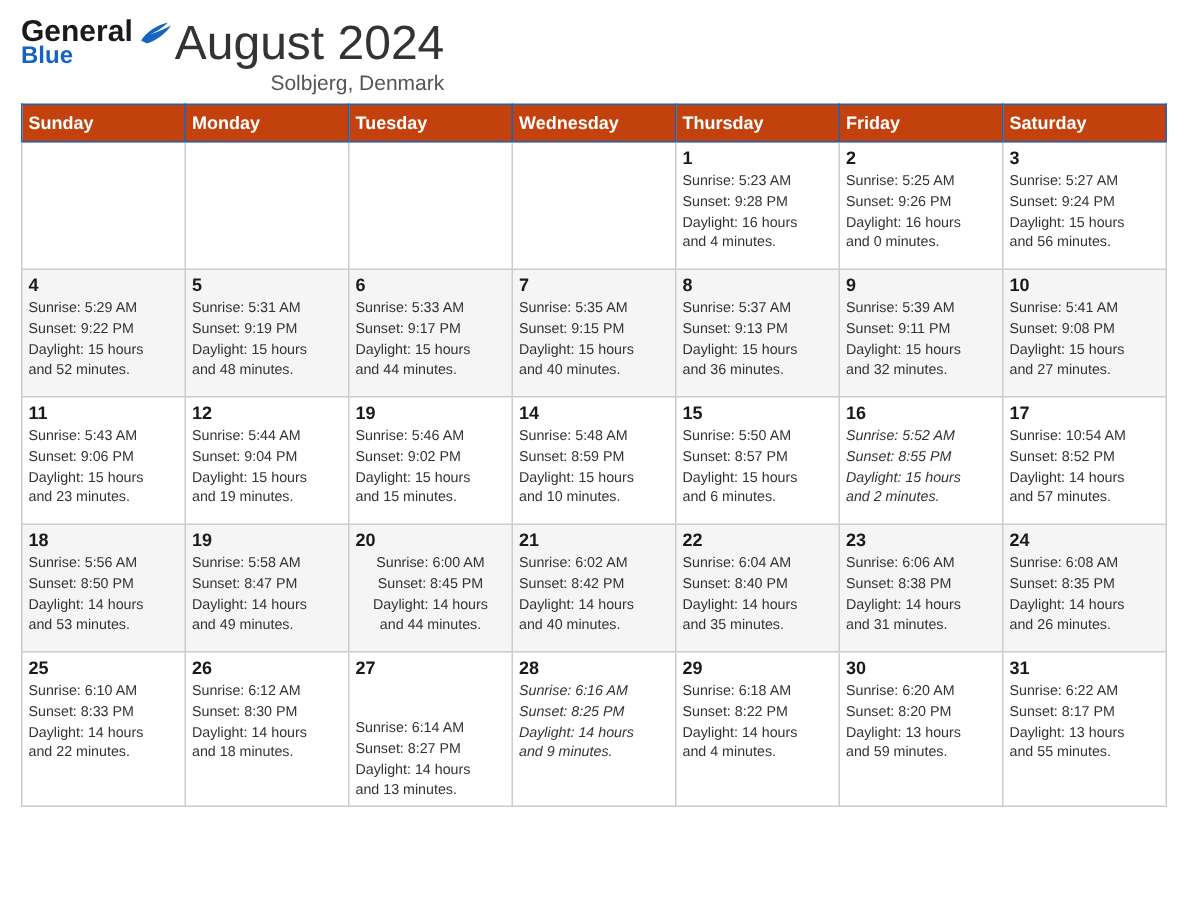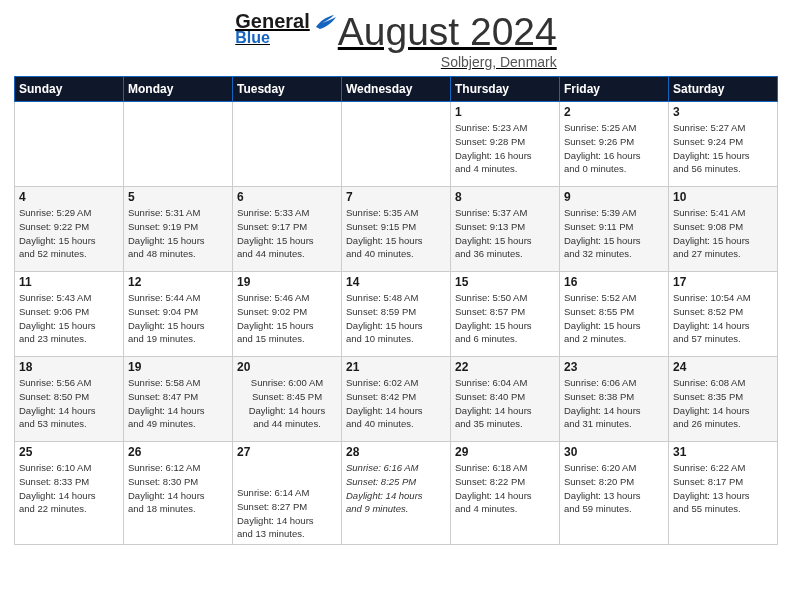--- a/index.html
+++ b/index.html
@@ -9,53 +9,52 @@
       width: 792px;
       height: 612px;
       overflow: hidden;
     }
     .container {
       width: 792px;
       padding: 10px 14px 6px 14px;
     }
     .header-row {
       display: flex;
-      justify-content: center;
+      justify-content: flex-start;
       align-items: flex-start;
       margin-bottom: 6px;
-      text-decoration: underline;
     }
     .logo {
       display: flex;
       flex-direction: column;
       align-items: flex-start;
     }
     .logo-line {
       display: flex;
       align-items: center;
     }
     .title-block {
       text-align: right;
     }
     .month-title {
-      font-size: 39px;
+      font-size: 32px;
       color: #333;
       font-weight: normal;
     }
     .location {
       font-size: 14px;
       color: #555;
     }
     table {
       width: 100%;
       border-collapse: collapse;
       table-layout: fixed;
     }
     thead tr th {
-      background-color: #0f172a;
+      background-color: #c2410c;
       color: #fff;
       font-size: 12px;
       font-weight: bold;
       padding: 5px 4px;
       text-align: left;
       border: 1px solid #1565c0;
     }
     tbody tr td {
       border: 1px solid #ccc;
       vertical-align: top;
@@ -226,21 +225,21 @@
           </td>
           <td>
             <span class="day-num">15</span>
             <div class="day-info" style="white-space: pre-line;">Sunrise: 5:50 AM
 Sunset: 8:57 PM
 Daylight: 15 hours
 and 6 minutes.</div>
           </td>
           <td>
             <span class="day-num">16</span>
-            <div class="day-info" style="white-space: pre-line;">Sunrise: 5:52 AM
+            <div class="day-info" style="white-space: pre-line; font-style: italic;">Sunrise: 5:52 AM
 Sunset: 8:55 PM
 Daylight: 15 hours
 and 2 minutes.</div>
           </td>
           <td>
             <span class="day-num">17</span>
             <div class="day-info" style="white-space: pre-line;">Sunrise: 10:54 AM
 Sunset: 8:52 PM
 Daylight: 14 hours
 and 57 minutes.</div>

